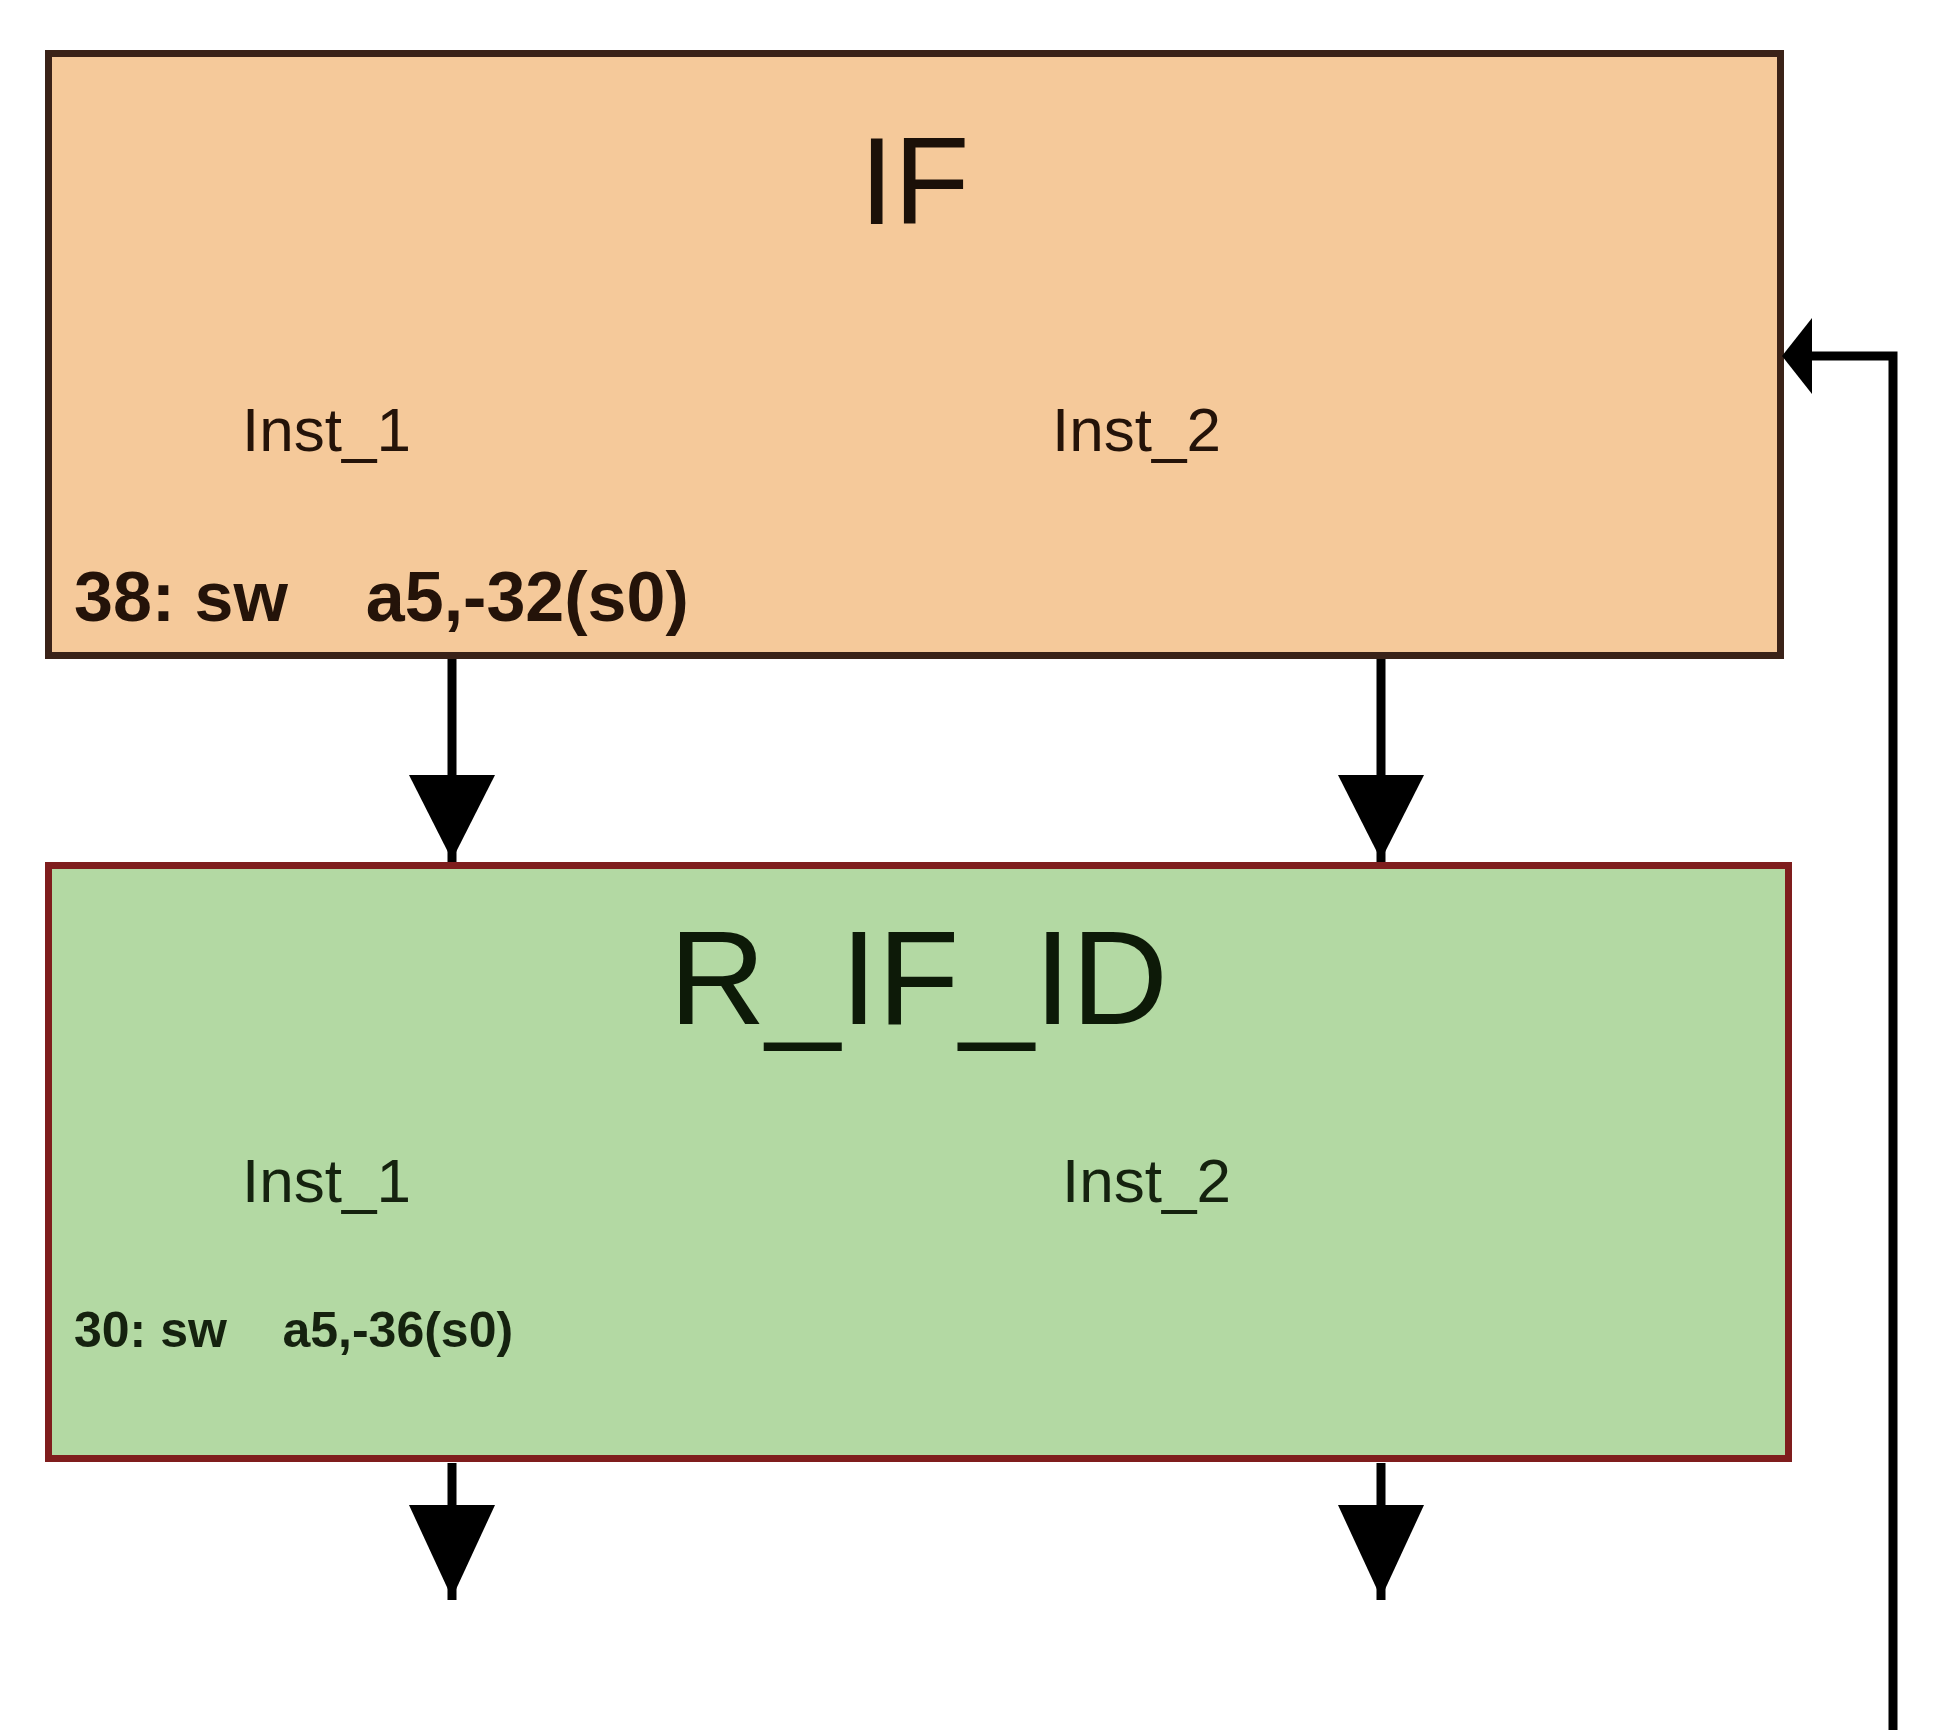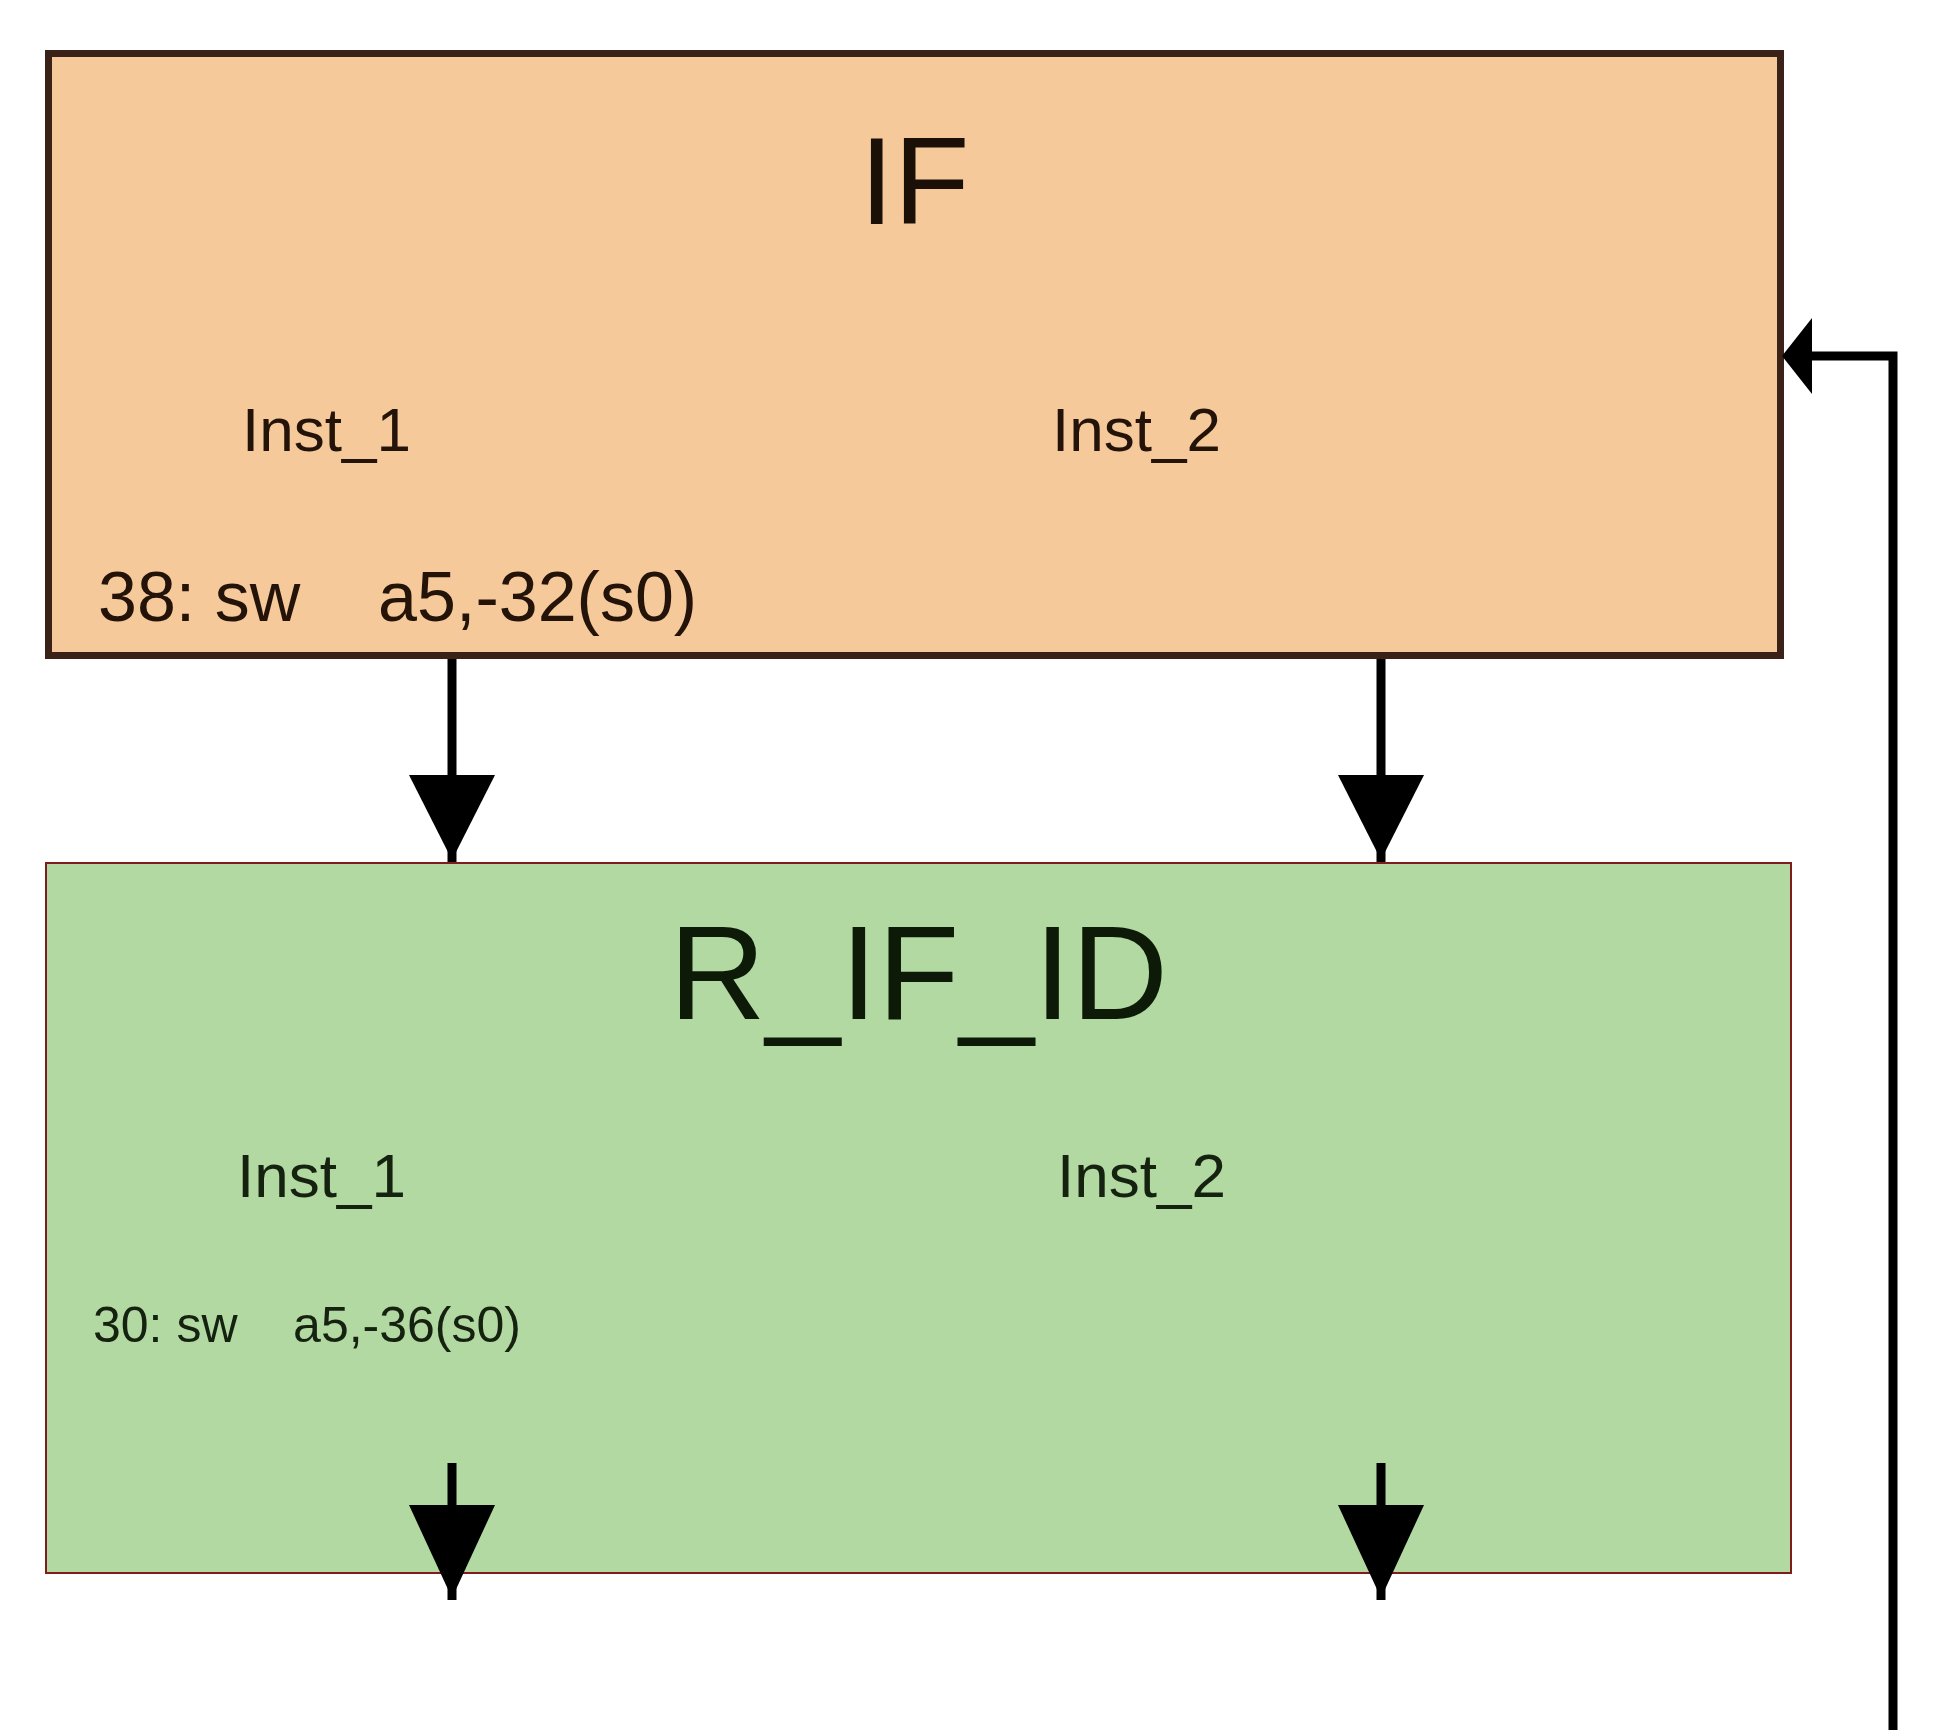--- a/index.html
+++ b/index.html
@@ -36,22 +36,21 @@
     white-space: nowrap;
   }
   .slot-label {
     position: absolute;
     white-space: nowrap;
     font-weight: 400;
   }
   .slot-inst {
     position: absolute;
     white-space: pre;
-    font-weight: 400;
-    margin-left: 24px;
+    font-weight: 700;
   }
   
   #if-stage {
     left: 45px;
     top: 50px;
     width: 1739px;
     height: 609px;
     background: #f5c99a;
     border: 7px solid #3a2218;
   }
@@ -74,23 +73,23 @@
   #if-inst1-label { left: 190px; width: 440px; }
   #if-inst2-label { left: 1000px; width: 440px; }
   #if-inst1-text  { left: 22px; }
   #if-inst2-text  { left: 1105px; }
 
   
   #rifid-stage {
     left: 45px;
     top: 862px;
     width: 1747px;
-    height: 712px;
+    height: 600px;
     background: #b3d9a3;
-    border: 2px solid #7f1d1d;
+    border: 7px solid #7f1d1d;
   }
   #rifid-stage .stage-title {
     top: 42px;
     font-size: 134px;
     color: #0d1a08;
     line-height: 1;
   }
   #rifid-stage .slot-label {
     font-size: 62px;
     color: #15220f;

